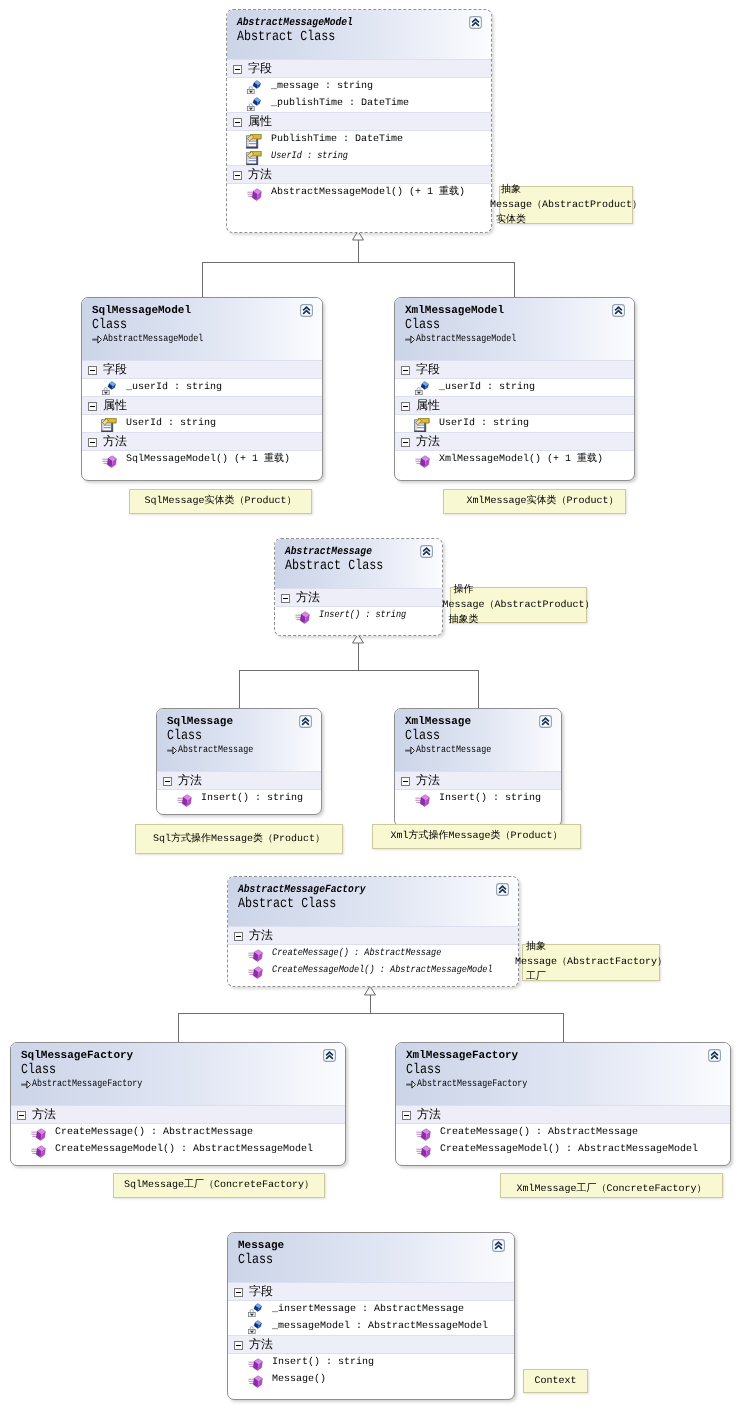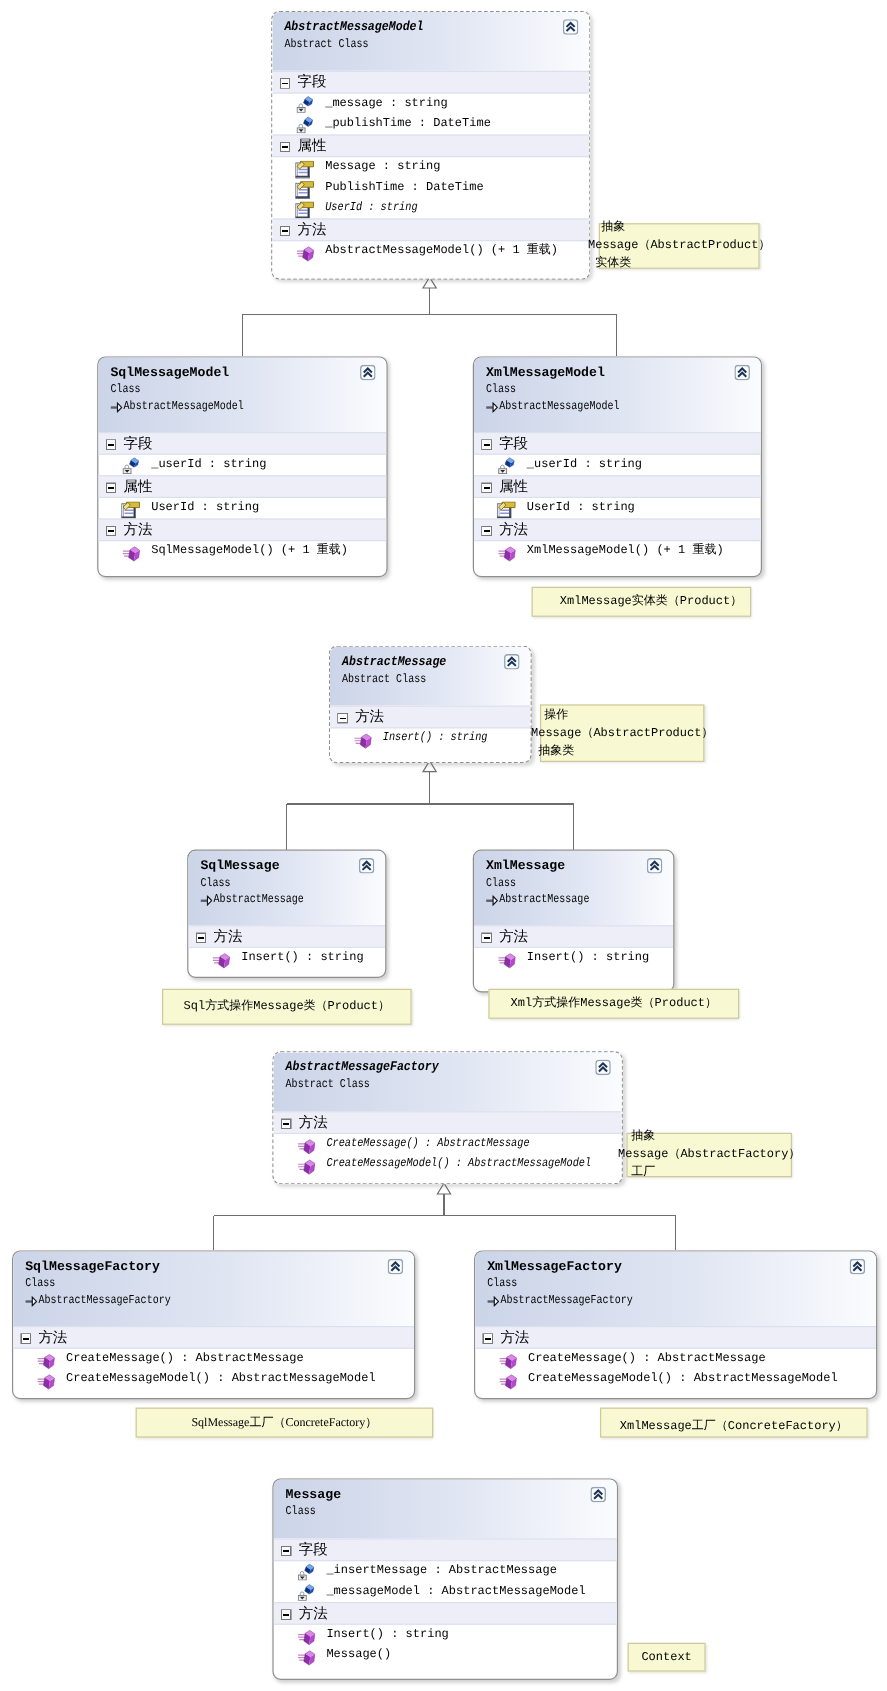--- a/index.html
+++ b/index.html
@@ -15,21 +15,21 @@
   .cls.concrete{border:1px solid #8f8f8f;box-shadow:2px 2px 3px rgba(110,110,110,0.30);}
   .cls.abstract{border:1px dashed #8f8f8f;box-shadow:2px 2px 3px rgba(110,110,110,0.26);}
 
   .hdr{background:linear-gradient(to right,#ccd4e8 0%,#d3dbec 22%,#e1e6f3 55%,#eef1f9 78%,#fbfcfe 100%);
        padding:7px 16px 0 10px;position:relative;box-sizing:border-box;height:49px;}
   .hdr.h3{height:62px;}
   .title{font-size:11px;font-weight:bold;color:#000;line-height:13px;white-space:nowrap;
          letter-spacing:0px;height:13px;overflow:visible;}
   .title.it{font-style:italic;}
   .title.it > span{display:inline-block;transform:scaleX(0.878);transform-origin:left center;}
-  .sub{font-size:10px;color:#000;line-height:15px;white-space:nowrap;}
+  .sub{font-size:14px;color:#000;line-height:15px;white-space:nowrap;}
   .sub > span{display:inline-block;transform:scaleX(0.835);transform-origin:left center;}
   .base{font-size:10px;color:#000;line-height:14px;white-space:nowrap;padding-left:11px;position:relative;}
   .base > [data-name="class-base-type-label"]{display:inline-block;transform:scaleX(0.835);
        transform-origin:left center;}
   .collapse{position:absolute;right:9px;top:6px;width:13px;height:13px;}
 
   .sec{background:#edeef7;font-size:12px;line-height:12px;height:19px;padding:2px 0 0 21px;
        border-top:1px solid #dcdfee;border-bottom:1px solid #dcdfee;position:relative;
        font-family:"DejaVu Sans",sans-serif;box-sizing:border-box;color:#000;}
   .sec .tog{position:absolute;left:6px;top:5px;width:9px;height:9px;line-height:0;}
@@ -108,29 +108,20 @@
             <rect x="2" y="4" width="5" height="1.4" fill="#000000"></rect>
           </svg></span><span data-name="section-label">属性</span></div>
       <div class="row" data-name="member-row"><span class="ic" data-name="property-icon"><svg viewBox="0 0 16 15" width="16" height="15" style="margin:1px 0 0 -1px">
             <rect x="0.4" y="1.8" width="11.4" height="12.6" fill="#fdfdff" stroke="#707a8c" stroke-width="0.9"></rect>
             <path d="M1.9 1.8 V14.4" stroke="#a2a8b6" stroke-width="0.8"></path>
             <path d="M2.8 7.2 H10.3 M2.8 9.7 H10.3" stroke="#8f93d8" stroke-width="1.3"></path>
             <path d="M0.4 13.2 H11.8" stroke="#3c4250" stroke-width="1.5"></path>
             <path d="M11.0 3.0 V13.2" stroke="#333a45" stroke-width="1.4"></path>
             <path d="M4.4 0.3 L15.2 0.3 L15.2 5.0 L4.4 5.0 Z" fill="#d6bb3c" stroke="#87721a" stroke-width="0.8"></path>
             <path d="M5.6 0.7 L1.5 4.5 L3.6 6.9 L7.6 3.0 Z" fill="#f0e08a" stroke="#87721a" stroke-width="0.8"></path>
-          </svg></span><span data-name="member-label">Message : string</span></div>
-      <div class="row" data-name="member-row"><span class="ic" data-name="property-icon"><svg viewBox="0 0 16 15" width="16" height="15" style="margin:1px 0 0 -1px">
-            <rect x="0.4" y="1.8" width="11.4" height="12.6" fill="#fdfdff" stroke="#707a8c" stroke-width="0.9"></rect>
-            <path d="M1.9 1.8 V14.4" stroke="#a2a8b6" stroke-width="0.8"></path>
-            <path d="M2.8 7.2 H10.3 M2.8 9.7 H10.3" stroke="#8f93d8" stroke-width="1.3"></path>
-            <path d="M0.4 13.2 H11.8" stroke="#3c4250" stroke-width="1.5"></path>
-            <path d="M11.0 3.0 V13.2" stroke="#333a45" stroke-width="1.4"></path>
-            <path d="M4.4 0.3 L15.2 0.3 L15.2 5.0 L4.4 5.0 Z" fill="#d6bb3c" stroke="#87721a" stroke-width="0.8"></path>
-            <path d="M5.6 0.7 L1.5 4.5 L3.6 6.9 L7.6 3.0 Z" fill="#f0e08a" stroke="#87721a" stroke-width="0.8"></path>
           </svg></span><span data-name="member-label">PublishTime : DateTime</span></div>
       <div class="row it" data-name="member-row"><span class="ic" data-name="property-icon"><svg viewBox="0 0 16 15" width="16" height="15" style="margin:1px 0 0 -1px">
             <rect x="0.4" y="1.8" width="11.4" height="12.6" fill="#fdfdff" stroke="#707a8c" stroke-width="0.9"></rect>
             <path d="M1.9 1.8 V14.4" stroke="#a2a8b6" stroke-width="0.8"></path>
             <path d="M2.8 7.2 H10.3 M2.8 9.7 H10.3" stroke="#8f93d8" stroke-width="1.3"></path>
             <path d="M0.4 13.2 H11.8" stroke="#3c4250" stroke-width="1.5"></path>
             <path d="M11.0 3.0 V13.2" stroke="#333a45" stroke-width="1.4"></path>
             <path d="M4.4 0.3 L15.2 0.3 L15.2 5.0 L4.4 5.0 Z" fill="#d6bb3c" stroke="#87721a" stroke-width="0.8"></path>
             <path d="M5.6 0.7 L1.5 4.5 L3.6 6.9 L7.6 3.0 Z" fill="#f0e08a" stroke="#87721a" stroke-width="0.8"></path>
           </svg></span><span data-name="member-label">UserId : string</span></div>
@@ -483,38 +474,41 @@
             <path d="M11.2 1.7 L15.4 4.5 L11.6 6.9 L7.3 4.1 Z" fill="#d988e6"></path>
             <path d="M7.3 4.1 L11.6 6.9 L10.6 13.6 L6.2 10.6 Z" fill="#8c2ea6"></path>
             <path d="M11.6 6.9 L15.4 4.5 L14.6 10.6 L10.6 13.6 Z" fill="#b849cf"></path>
             <path d="M11.2 1.7 L15.4 4.5 L14.6 10.6 L10.6 13.6 L6.2 10.6 L7.3 4.1 Z" fill="none" stroke="#6e1a85" stroke-width="0.5" opacity="0.7"></path>
           </svg></span><span data-name="member-label">Message()</span></div>
     </div>
     <div class="note" data-name="note-abstract-product-model" style="left: 499px; top: 186px; width: 134px; height: 38px;">
       <div data-name="note-line">抽象Message实体类</div>
       <div data-name="note-line">（AbstractProduct）</div>
     </div>
+    <div class="note" data-name="note-sql-product-model" style="left: 129px; top: 489px; width: 183px; height: 25px;">
+      <div data-name="note-line">SqlMessage实体类（Product）</div>
+    </div>
     <div class="note" data-name="note-xml-product-model" style="left: 443px; top: 489px; width: 183px; height: 25px; padding-left: 16px;">
       <div data-name="note-line">XmlMessage实体类（Product）</div>
     </div>
-    <div class="note" data-name="note-abstract-product-msg" style="left: 450px; top: 587px; width: 137px; height: 48px;">
+    <div class="note" data-name="note-abstract-product-msg" style="left: 450px; top: 587px; width: 137px; height: 36px;">
       <div data-name="note-line">操作Message抽象类</div>
       <div data-name="note-line">（AbstractProduct）</div>
     </div>
     <div class="note" data-name="note-sql-product-msg" style="left: 135px; top: 824px; width: 208px; height: 30px; text-align: right;">
       <div data-name="note-line">Sql方式操作Message类（Product）</div>
     </div>
-    <div class="note" data-name="note-xml-product-msg" style="left: 372px; top: 824px; width: 209px; height: 25px; margin-left: 35px;">
+    <div class="note" data-name="note-xml-product-msg" style="left: 372px; top: 824px; width: 209px; height: 25px;">
       <div data-name="note-line">Xml方式操作Message类（Product）</div>
     </div>
     <div class="note" data-name="note-abstract-factory" style="left: 522px; top: 944px; width: 138px; height: 37px;">
       <div data-name="note-line">抽象Message工厂</div>
       <div data-name="note-line">（AbstractFactory）</div>
     </div>
-    <div class="note" data-name="note-sql-factory" style="left: 113px; top: 1173px; width: 248px; height: 25px; font-family: Liberation Serif, serif;">
+    <div class="note" data-name="note-sql-factory" style="left: 113px; top: 1173px; width: 212px; height: 25px;">
       <div data-name="note-line">SqlMessage工厂（ConcreteFactory）</div>
     </div>
     <div class="note" data-name="note-xml-factory" style="left: 500px; top: 1173px; width: 223px; height: 25px; align-items: flex-end;">
       <div data-name="note-line">XmlMessage工厂（ConcreteFactory）</div>
     </div>
     <div class="note" data-name="note-context" style="left: 523px; top: 1369px; width: 65px; height: 24px;">
       <div data-name="note-line">Context</div>
     </div>
   </div>
 

